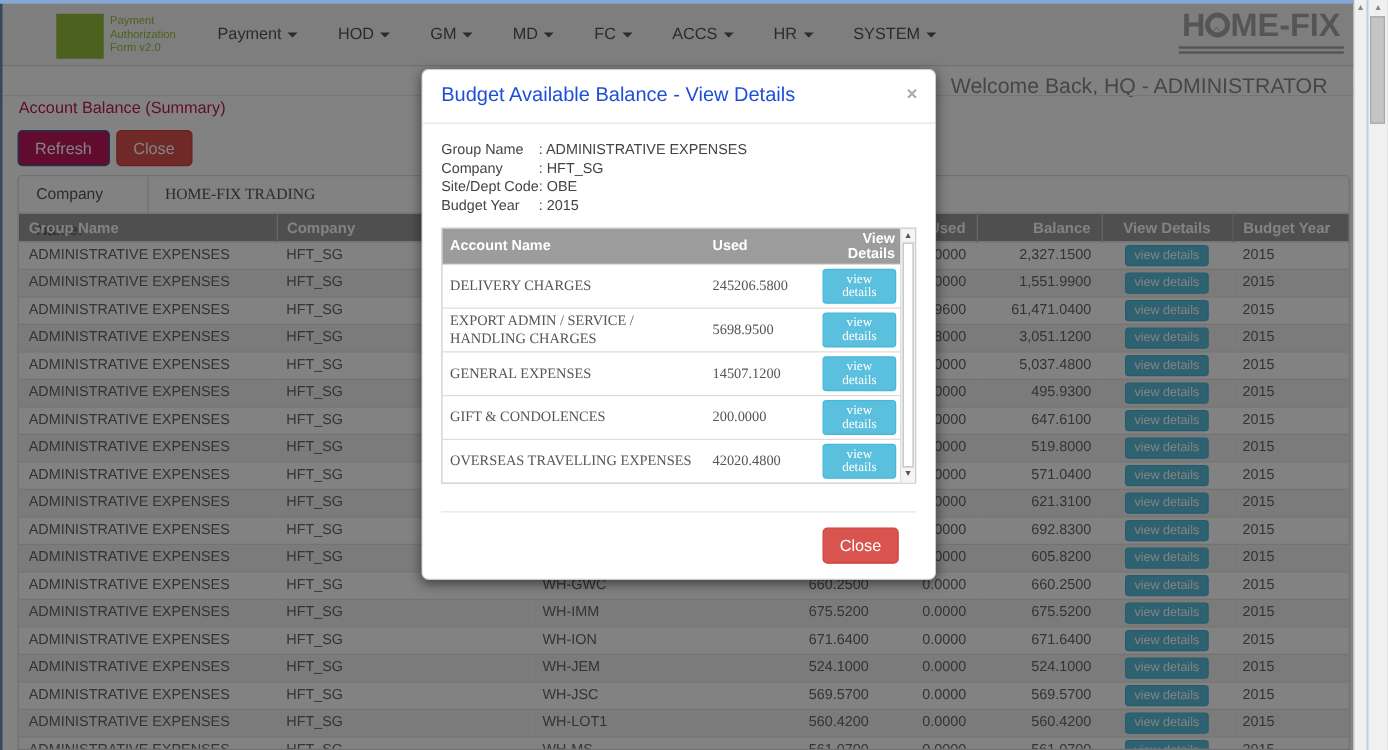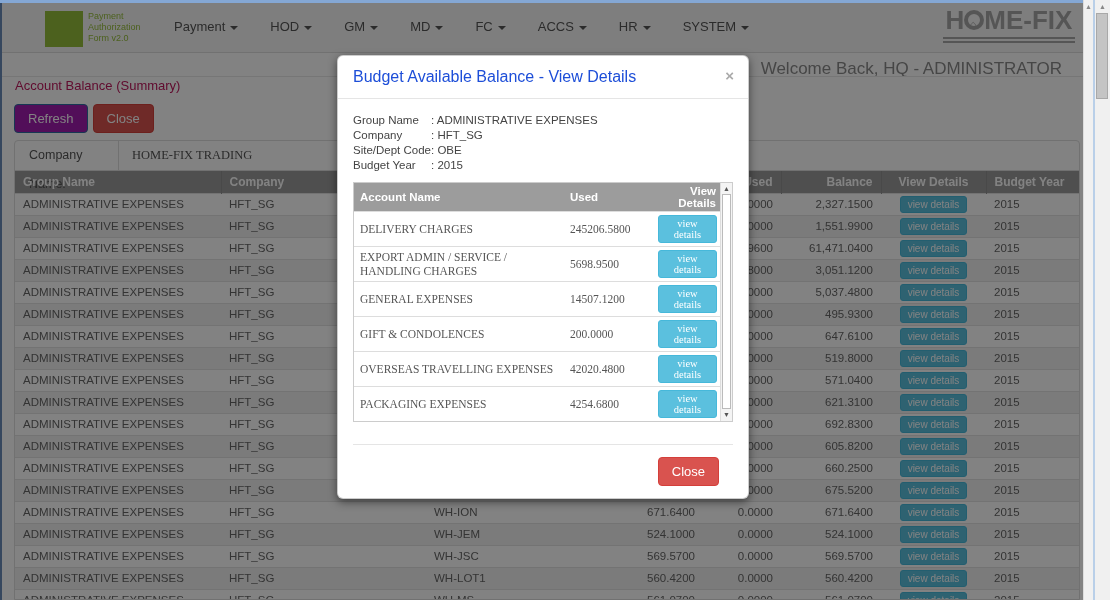--- a/index.html
+++ b/index.html
@@ -27,21 +27,21 @@
   .brand-o .house { position:absolute; left:1px; top:-4px; font-size:13px; font-weight:bold; color:#a8a8a8; }
   .brand-lines { margin-top:2px; }
   .brand-lines div { height:2px; background:#a8a8a8; margin-bottom:2px; }
 
   .welcome { position:absolute; right:21px; top:59px; font-size:17px; color:#8a8a8a; }
   .top-divider { position:absolute; left:0; top:76px; width:1083px; height:1px; background:#e8e8e8; }
 
   .page-title { position:absolute; left:15px; top:78px; font-size:13px; color:#be185d; }
   .toolbar { position:absolute; left:14px; top:104px; display:flex; gap:5px; }
   .btn { font-size:13px; color:#fff; padding:6px 13px; border-radius:4px; border:1px solid transparent; cursor:pointer; font-family:inherit; }
-  .btn-primary { background:#a21caf; border-color:#2e6da4; }
+  .btn-primary { background:#be185d; border-color:#2e6da4; }
   .btn-danger { background:#d9534f; border-color:#d43f3a; }
 
   
   .panel { position:absolute; left:14px; top:140px; width:1066px; height:460px; border:1px solid #ddd; border-radius:4px 4px 0 0; background:#fff; overflow:hidden; }
   .company-row { height:30px; border-bottom:1px solid #ddd; display:flex; font-size:12.5px; color:#555; }
   .company-row .lbl { width:104px; padding-left:14px; line-height:29px; border-right:1px solid #ddd; }
   .company-row .val { padding-left:13px; line-height:29px;font-family:Liberation Serif, serif; }
 
   table.main { width:100%; border-collapse:collapse; table-layout:fixed; }
   table.main th { background:#9c9c9c; color:#fff; font-size:12px; font-weight:bold; text-align:left; padding:4px 8px; border-right:1px solid #8f8f8f; white-space:nowrap; overflow:hidden; }
@@ -418,25 +418,20 @@
             <tr>
               <td>GIFT &amp; CONDOLENCES</td>
               <td>200.0000</td>
               <td class="btncell"><button class="vd-btn-m">view details</button></td>
             </tr>
             <tr>
               <td>OVERSEAS TRAVELLING EXPENSES</td>
               <td>42020.4800</td>
               <td class="btncell"><button class="vd-btn-m">view details</button></td>
             </tr>
-            <tr>
-              <td>PACKAGING EXPENSES</td>
-              <td>4254.6800</td>
-              <td class="btncell"><button class="vd-btn-m">view details</button></td>
-            </tr>
           </tbody>
       </table>
       <div class="inner-scroll">
         <div class="is-arrow" style="top:1px;">▲</div>
         <div class="is-thumb"></div>
         <div class="is-arrow" style="bottom:1px;">▼</div>
       </div>
     </div>
     <div class="modal-footer">
       <button class="btn btn-danger">Close</button>

